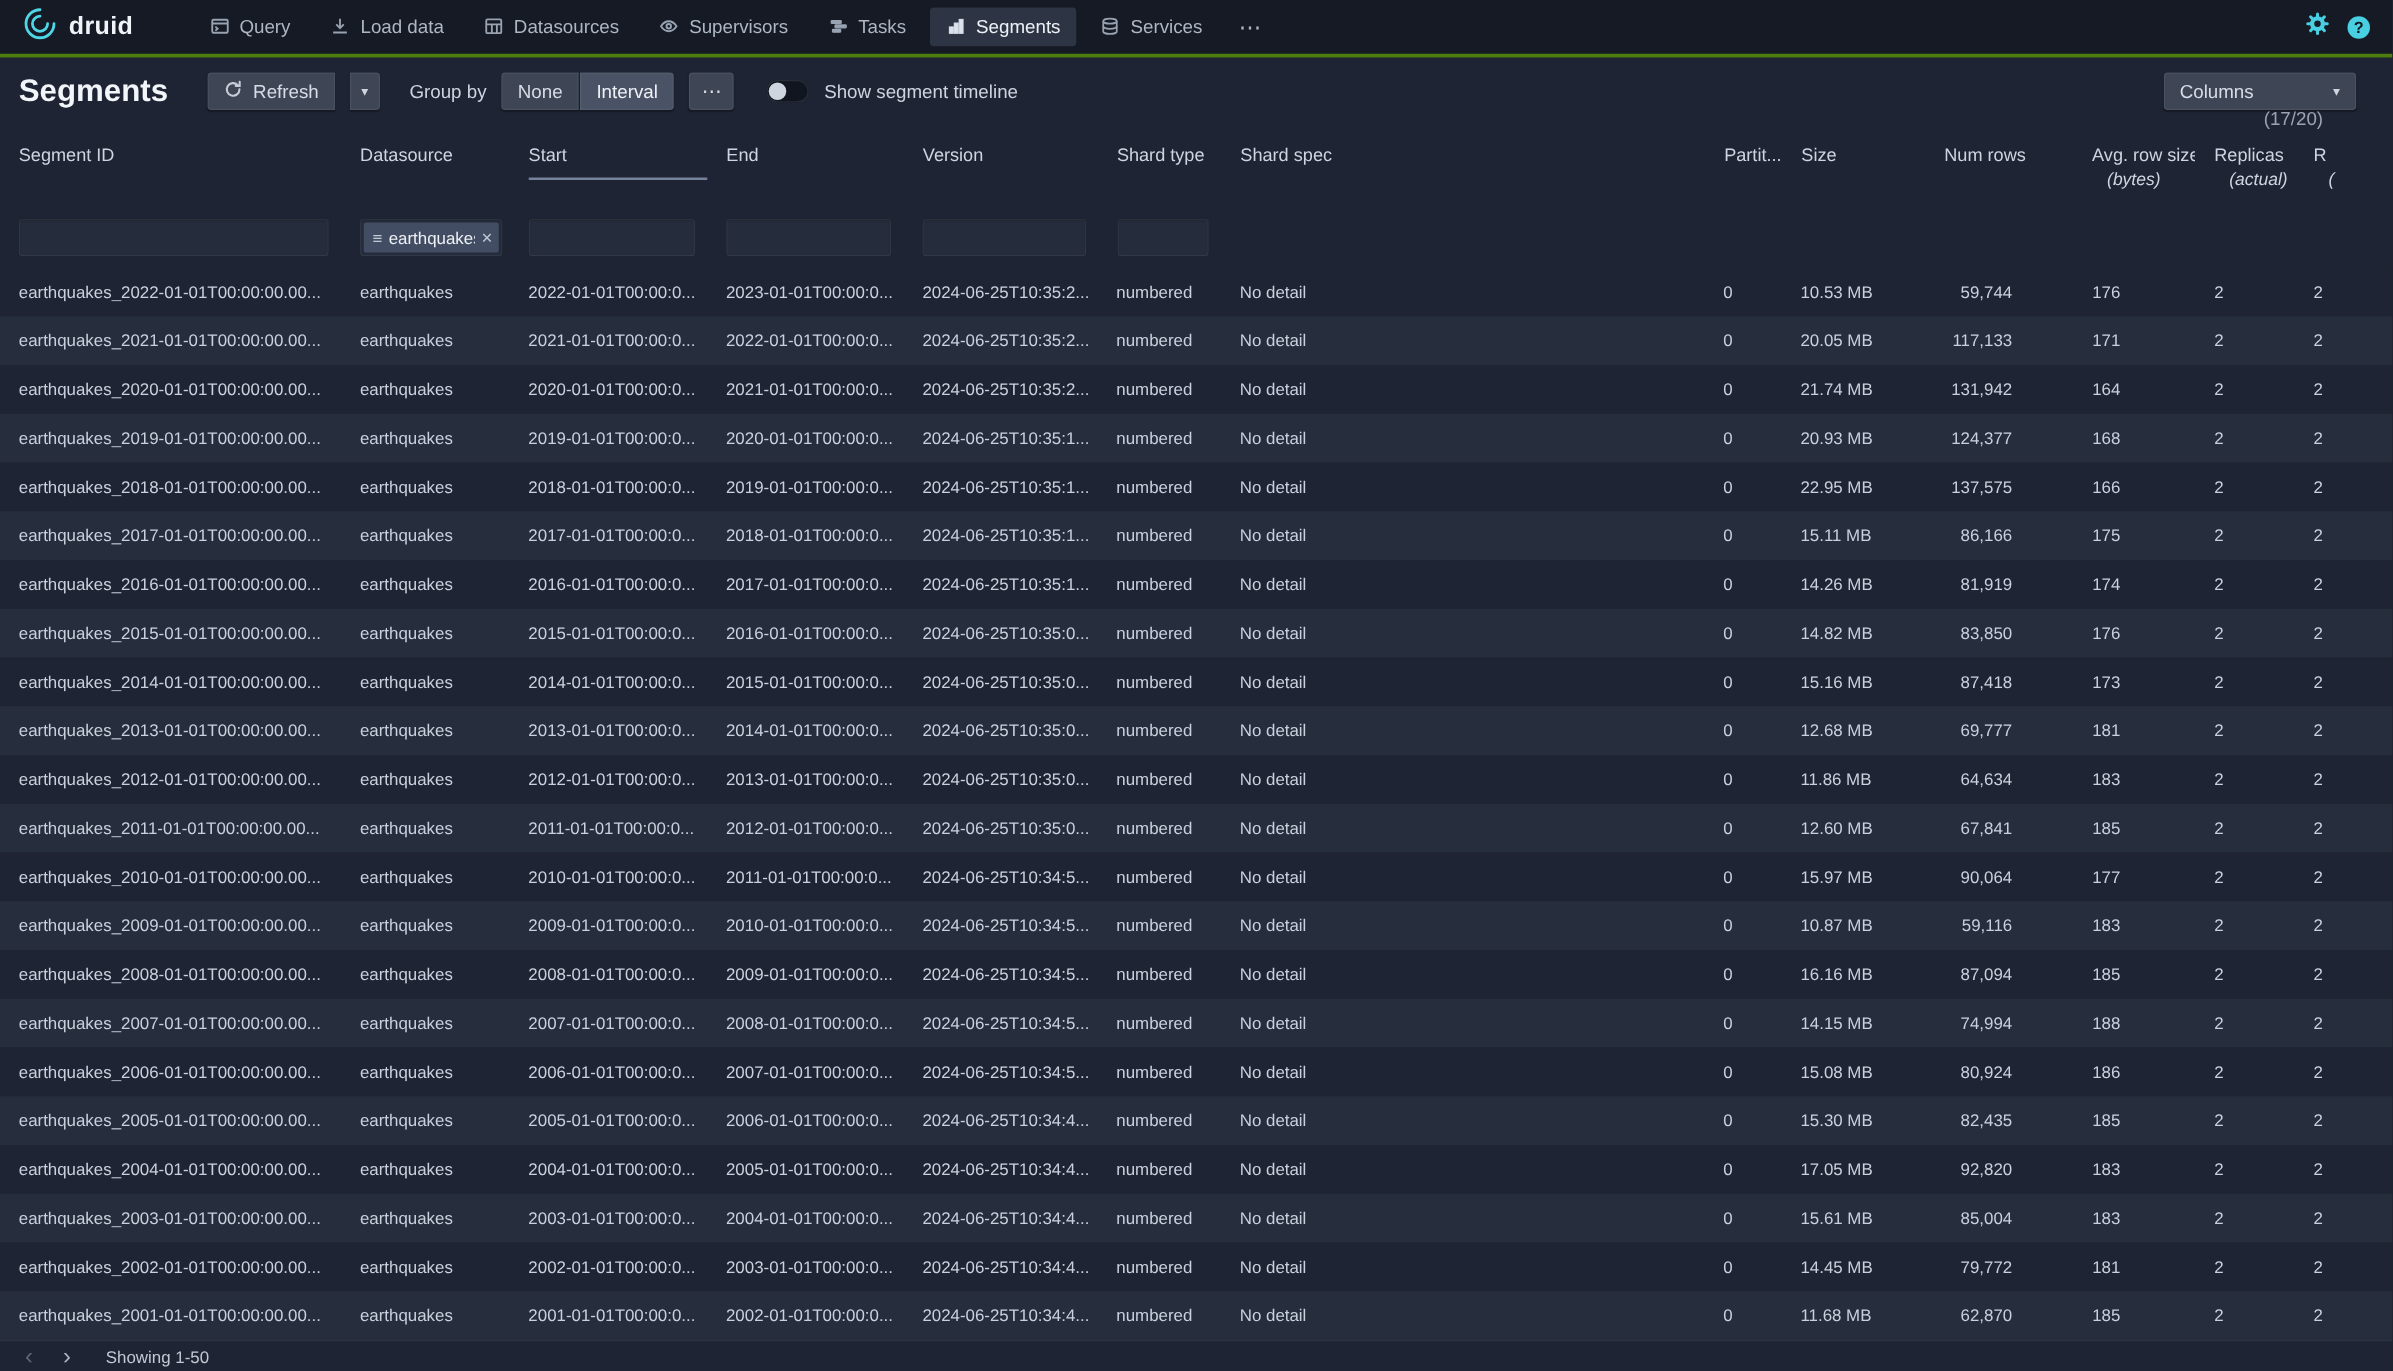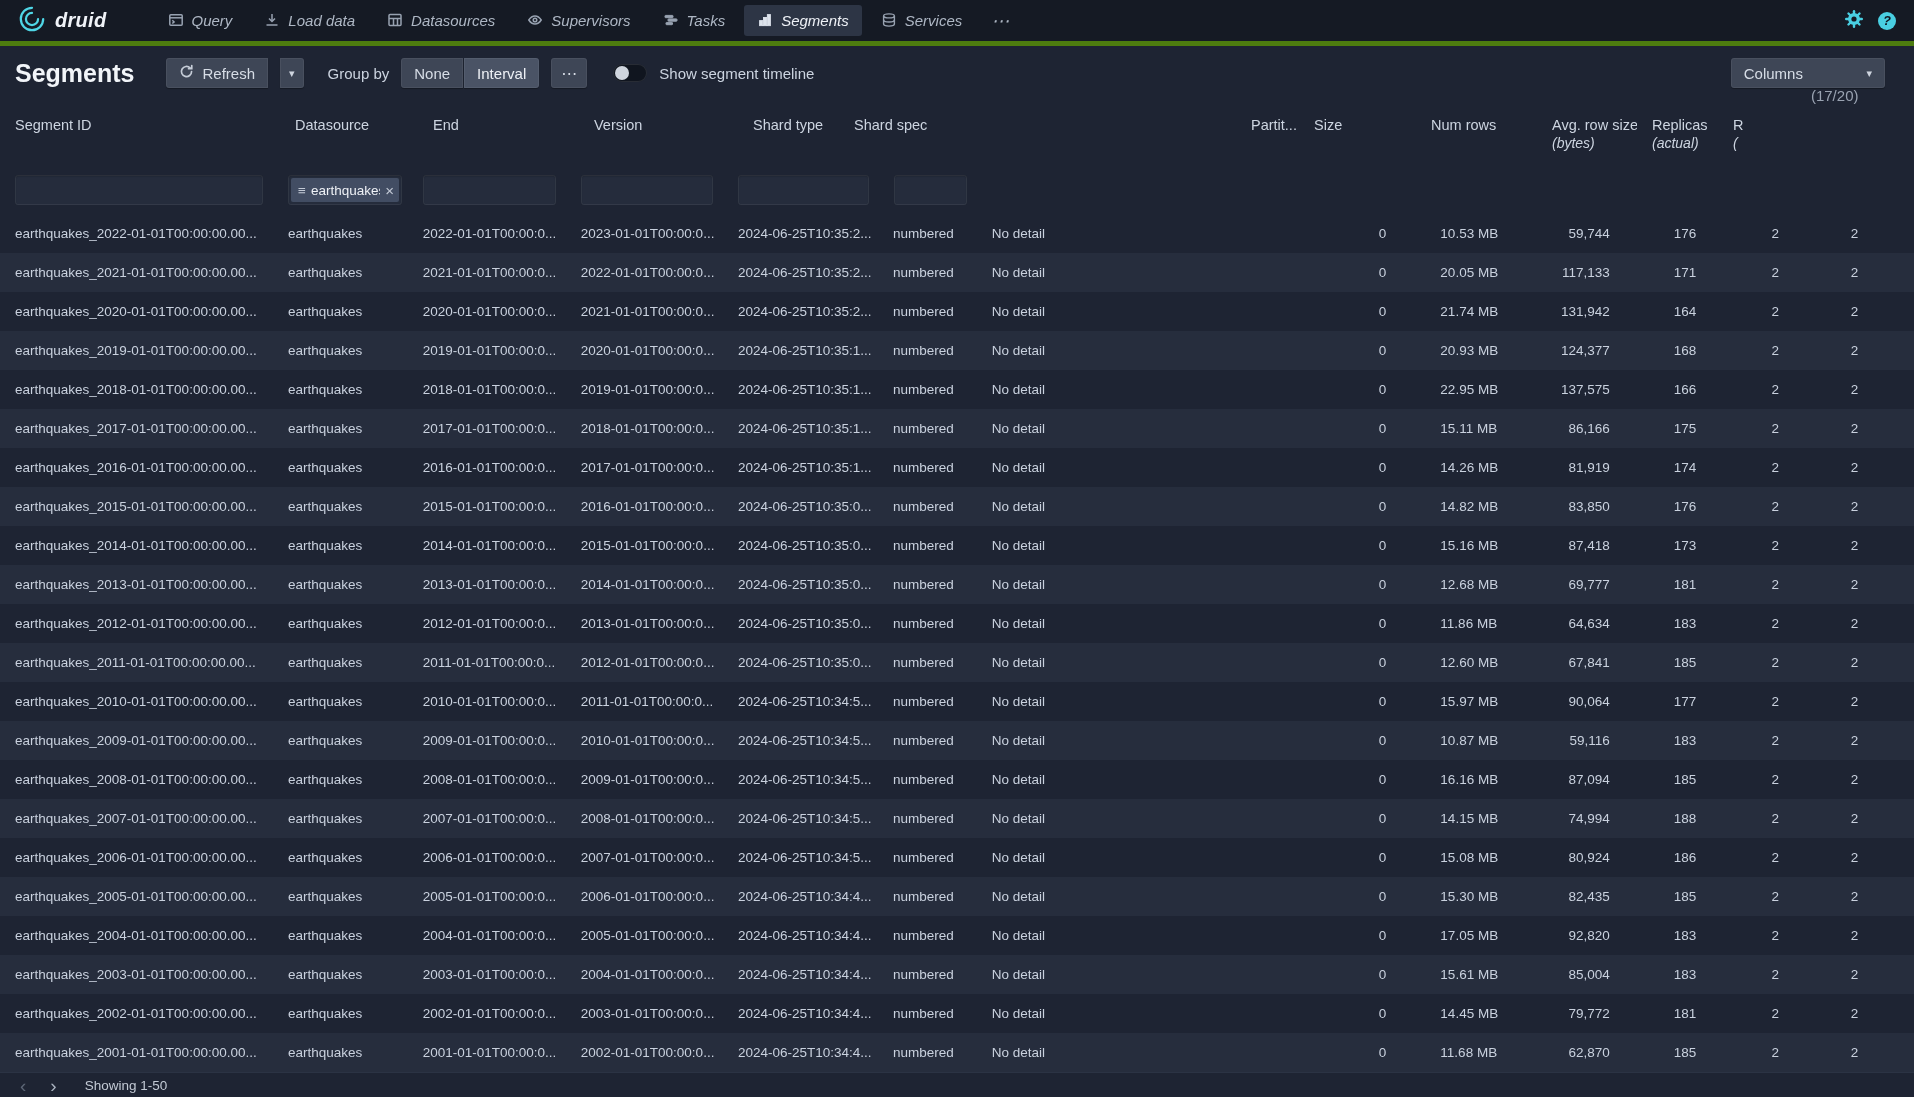--- a/index.html
+++ b/index.html
@@ -4,21 +4,21 @@
 <style>
   * { margin:0; padding:0; box-sizing:border-box; }
   html,body { width:1914px; height:1097px; overflow:hidden; }
   body {
     font-family:"Liberation Sans", sans-serif;
     background:#1e2433; color:#ccd4e0;
   }
   
   .navbar {
     height:46px; background:#151a24; display:flex; align-items:center;
-    padding:0 18px; border-bottom:5px solid #4d7c0f;font-style:italic;
+    padding:0 18px; border-bottom:3px solid #4d7c0f;
   }
   .brand { display:flex; align-items:center; gap:9px; margin-right:48px; cursor:pointer; }
   .brand-text { color:#f0f3f8; font-size:20px; font-weight:700; letter-spacing:.3px; }
   .nav-items { display:flex; align-items:center; gap:6px; flex:1; }
   .nav-item {
     display:flex; align-items:flex-start; gap:8px; padding:7px 13px; border-radius:3px;
     color:#aeb7c4; font-size:15px; cursor:pointer; white-space:nowrap;
   }
   .nav-item.active { background:#2d3545; color:#eef1f6; }
   .nav-icon { display:flex; align-items:center; }
@@ -57,21 +57,21 @@
   .toolbar-spacer { flex:1; }
   .columns-btn { margin-right:14px; }
   .columns-count { color:#9aa3b2;margin-top:44px; }
   
   .thead { display:flex; height:66px; }
   .th { padding:17px 0 0 15px; font-size:14.5px; color:#cdd5e1; cursor:pointer;
         white-space:nowrap; overflow:hidden; }
   .h-line1 { display:block; }
   .th.sorted .h-line1 { border-bottom:2px solid #76markiert; }
   .th.sorted .h-line1 { border-bottom:2px solid #76829a; padding-bottom:9px; }
-  .h-sub { font-style:italic; font-size:14px; margin-top:2px; }
+  .h-sub { font-style:italic; font-size:14px; margin-top:2px;margin-left:12px; }
   .filters { display:flex; height:48px; align-items:center; }
   .fc { padding-left:15px; height:30px; }
   .f-input {
     width:calc(100% - 10px); height:30px; background:#252c3c; border:none; border-radius:3px;
     box-shadow:inset 0 0 0 1px rgba(255,255,255,.07), inset 0 1px 2px rgba(0,0,0,.35);
     color:#dfe3ea; font-size:14px; font-family:inherit; padding:0 9px;
   }
   .taginput {
     width:calc(100% - 6px); height:30px; background:#252c3c; border-radius:3px;
     box-shadow:inset 0 0 0 1px rgba(255,255,255,.07), inset 0 1px 2px rgba(0,0,0,.35);
@@ -252,20 +252,24 @@
 <div class="table">
   <div class="thead">
     <div class="th c1">
         <span class="h-line1">Segment ID</span>
         <div class="h-sub"></div>
       </div>
     <div class="th c2">
         <span class="h-line1">Datasource</span>
         <div class="h-sub"></div>
       </div>
+    <div class="th c3 sorted">
+        <span class="h-line1">Start</span>
+        <div class="h-sub"></div>
+      </div>
     <div class="th c4">
         <span class="h-line1">End</span>
         <div class="h-sub"></div>
       </div>
     <div class="th c5">
         <span class="h-line1">Version</span>
         <div class="h-sub"></div>
       </div>
     <div class="th c6">
         <span class="h-line1">Shard type</span>

